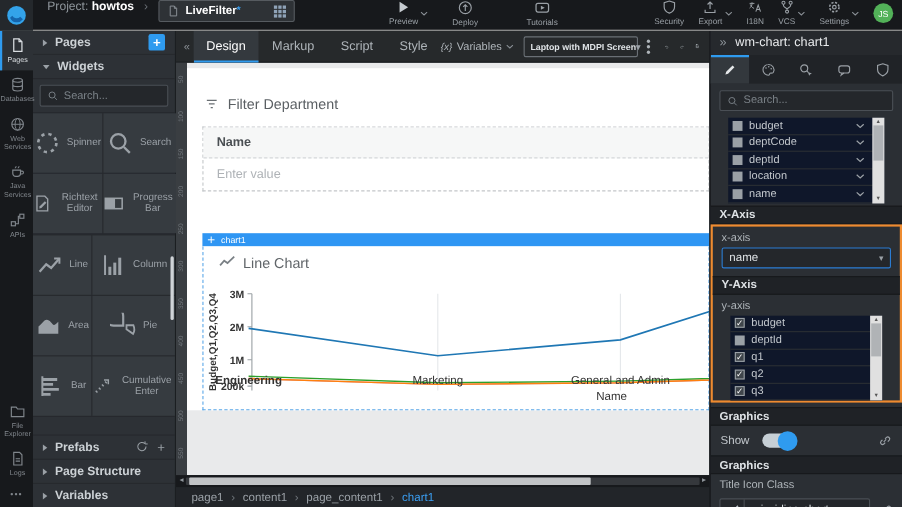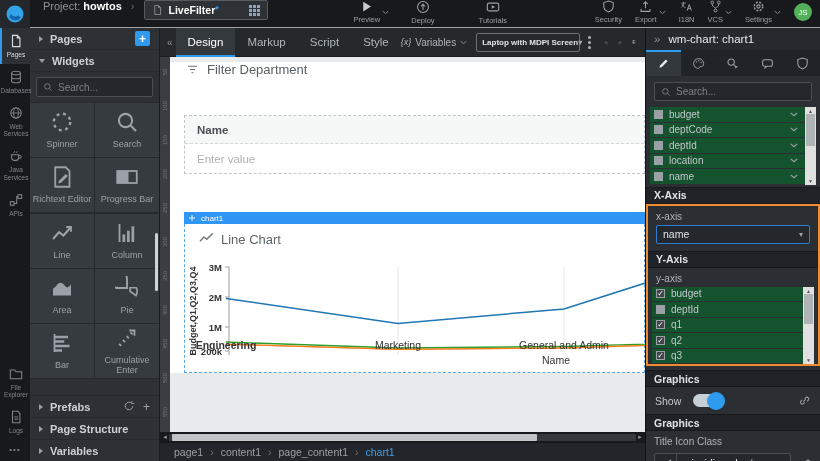--- a/index.html
+++ b/index.html
@@ -33,21 +33,21 @@
   .rail-dots{color:#80868c;text-align:center;padding:5px 0 7px;font-size:8px;letter-spacing:1px}
 
   
   .leftpanel{position:absolute;left:30px;top:28px;width:130px;bottom:0;background:#2d3136;display:flex;flex-direction:column;border-right:1px solid #1b1e21;z-index:3}
   .lp-row{height:22px;flex:none;display:flex;align-items:center;padding:0 9px;gap:7px;color:#ccd1d5;font-weight:bold;font-size:11px;border-bottom:1px solid #26292d}
   .car{width:0;height:0;border-left:4px solid #9aa0a6;border-top:3.5px solid transparent;border-bottom:3.5px solid transparent;flex:none}
   .car.down{border-left:3.5px solid transparent;border-right:3.5px solid transparent;border-top:4px solid #9aa0a6;border-bottom:none}
   .plusbtn{margin-left:auto;width:15px;height:15px;background:#2f9bef;color:#fff;border-radius:2px;display:flex;align-items:center;justify-content:center;font-size:12px;font-weight:bold}
   .lp-search{margin:5px 6px;height:20px;flex:none;background:#24272b;border:1px solid #4a4f55;border-radius:2px;display:flex;align-items:center;gap:5px;padding:0 6px;color:#7a8187;font-size:10px}
   .widget-grid{display:grid;grid-template-columns:1fr 1fr;grid-gap:1px;background:#26292d;padding:1px 0;flex:none}
-  .wtile{background:#363b40;height:54px;display:flex;flex-direction:column;align-items:center;justify-content:center;gap:6px;color:#9ba1a7;font-size:9px;text-align:center;line-height:1.1}
+  .wtile{background:#363b40;height:54px;display:flex;flex-direction:row;align-items:center;justify-content:center;gap:6px;color:#9ba1a7;font-size:9px;text-align:center;line-height:1.1}
   .sec-label{height:19px;flex:none;display:flex;align-items:center;padding:0 9px;color:#cdd2d6;font-weight:bold;font-size:10.5px;background:#2d3136;border-bottom:1px solid #26292d}
   .lp-foot{margin-top:auto}
   .lp-foot .lp-row{border-top:1px solid #26292d;border-bottom:none}
   .lp-mini{margin-left:auto;display:flex;gap:8px;color:#9aa0a6;font-size:12px;font-weight:normal}
   .lp-scroll{position:absolute;right:1px;top:205px;width:3px;height:58px;background:#cfd3d7;border-radius:2px}
 
   
   .center{position:absolute;left:160px;top:28px;width:485px;bottom:0;background:#26292b}
   .toolbar{height:29px;display:flex;align-items:center;background:#26292b;border-bottom:1px solid #1b1e21;padding:0 4px}
   .collapse-l{color:#8a9096;font-size:10px;margin:0 3px}
@@ -60,21 +60,21 @@
   .kebab{display:flex;flex-direction:column;gap:2px;margin:0 8px}
   .kebab i{width:3px;height:3px;border-radius:50%;background:#aeb4b9}
   .tbtn{color:#aeb4b9;margin:0 5px}
 
   
   .canvas-wrap{position:absolute;left:0;top:29px;width:485px;height:375px;background:#3a3e42;overflow:hidden}
   .ruler{position:absolute;left:0;top:0;width:10px;height:375px;background:#3a3e42}
   .rtick{position:absolute;left:0;width:10px;font-size:6px;color:#70767c;transform:rotate(-90deg);text-align:center}
   .canvas{position:absolute;left:10px;top:0;right:0;bottom:0;background:#e9eaeb;overflow:hidden}
   .page{position:absolute;left:0;top:5px;width:475px;height:311px;background:#fff}
-  .filter-hd{position:absolute;left:16px;top:0;display:flex;gap:8px;align-items:center;color:#5a5f63;font-size:13px}
+  .filter-hd{position:absolute;left:16px;top:25px;display:flex;gap:8px;align-items:center;color:#5a5f63;font-size:13px}
   .form-panel{position:absolute;left:14px;top:53px;width:461px;border:1px dashed #c3c6c9;background:#fff}
   .form-head{height:28px;background:#f6f7f7;border-bottom:1px dashed #d5d8da;display:flex;align-items:center;padding:0 12px;color:#4a4f53;font-weight:bold;font-size:11.5px}
   .form-body{height:29px;display:flex;align-items:center;padding:0 12px;color:#aeb2b6;font-size:11.5px}
   .chart-widget{position:absolute;left:14px;top:150px;width:461px;height:161px}
   .cw-bar{height:12px;background:#2f96f3;color:#fff;display:flex;align-items:center;gap:5px;padding:0 4px;font-size:8px}
   .cw-body{position:absolute;left:0;top:12px;right:0;bottom:0;border:1px dashed #5aa7e8;border-top:none;background:#fff}
   .cw-title{position:absolute;left:14px;top:8px;display:flex;align-items:flex-start;gap:7px;color:#606569;font-size:13px}
   #chart-svg{position:absolute;left:0;top:0;width:461px;height:149px}
   .ylab{position:absolute;left:-52px;top:82px;width:120px;text-align:center;transform:rotate(-90deg);font-size:9px;font-weight:bold;color:#333}
 
@@ -87,21 +87,21 @@
   .bc-sep{color:#6d7378}
   .bc-item.last{color:#3b9ff3}
 
   
   .rightpanel{position:absolute;left:645px;top:28px;width:175px;bottom:0;background:#2b2f34;display:flex;flex-direction:column;border-left:1px solid #101214;z-index:4}
   .rp-head{height:22px;flex:none;display:flex;align-items:center;gap:8px;padding:0 8px;background:#26292d;color:#e8eaec;font-size:11.5px}
   .rp-tabs{height:26px;flex:none;display:flex;background:#202327}
   .rp-tab{flex:1;display:flex;align-items:center;justify-content:center;color:#9aa0a6}
   .rp-tab.active{background:#33383d;color:#e4e7e9;box-shadow:inset 0 2px 0 #2f9bef}
   .rp-search{margin:6px 8px;height:19px;flex:none;background:#24272b;border:1px solid #4a4f55;border-radius:2px;display:flex;align-items:center;gap:5px;padding:0 6px;color:#7a8187;font-size:10px}
-  .rp-list{margin:0 4px;background:#14532d;position:relative;flex:none}
+  .rp-list{margin:0 16px;background:#0f172a;position:relative;flex:none}
   .f-row{height:15.5px;display:flex;align-items:center;gap:6px;padding:0 4px;border-bottom:1px solid #2b2f34;color:#c3c8cd;font-size:10px}
   .cb{width:9px;height:9px;background:#9aa0a6;flex:none}
   .cb.checked{background:#3f454b;border:1px solid #9aa0a6;color:#fff;font-size:8px;line-height:7px;text-align:center}
   .cb.checked::after{content:"✓"}
   .chev{width:8px;height:5px;color:#9aa0a6;margin-left:auto;margin-right:14px}
   .vscroll{position:absolute;right:0;top:0;bottom:0;width:11px;background:#e0e0e0;display:flex;flex-direction:column;align-items:center;font-size:5px;color:#555;justify-content:space-between;padding:1px 0}
   .vthumb{width:9px;flex:none;background:#b0b3b6}
   .rp-section{height:17px;flex:none;display:flex;align-items:center;padding:0 8px;background:#1f2226;color:#dfe3e6;font-weight:bold;font-size:10.5px;border-top:1px solid #17191c;border-bottom:1px solid #17191c}
   .axis-region{position:relative;border:2px solid #ee8b30;flex:none}
   .fld-label{padding:5px 8px 3px;color:#aeb4b9;font-size:10px}

